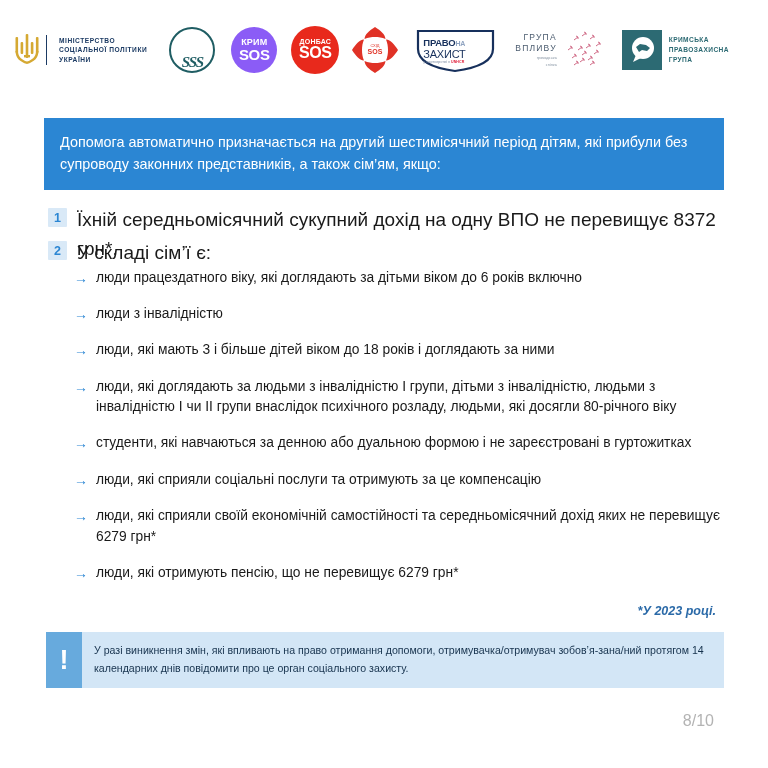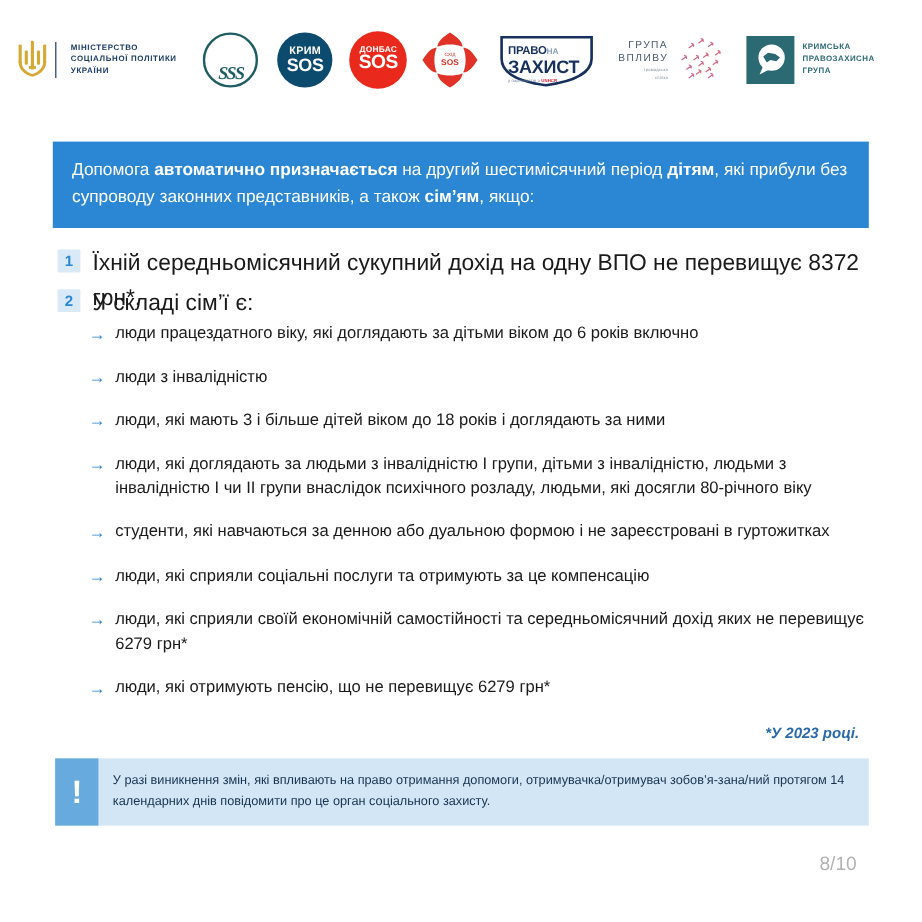--- a/index.html
+++ b/index.html
@@ -69,21 +69,21 @@
     font-size: 15px;
     color: #1f5d63;
     letter-spacing: -1.4px;
     font-style: italic;
   }
 
   
   .krym-sos { margin-right: 14px; }
   .krym-circle {
     width: 46px; height: 46px;
-    background: #0c4a6e;
+    background: #8b5cf6;
     border-radius: 50%;
     display: flex; flex-direction: column;
     align-items: center; justify-content: center;
     color: #fff;
   }
   .krym-circle .t1 { font-size: 9px; font-weight: bold; letter-spacing: 0.2px; line-height: 1;}
   .krym-circle .t2 { font-size: 15px; font-weight: bold; line-height: 1.05; letter-spacing: -0.3px;}
 
   
   .donbas-sos { margin-right: 12px; }
@@ -106,21 +106,21 @@
   .pravo { margin-right: 16px; }
   .shield-box { position: relative; width: 84px; height: 46px; }
   .shield-svg { position: absolute; left: 0; top: 0; }
   .shield-text {
     position: absolute;
     left: 8px; top: 10px;
     color: #17305c;
   }
   .shield-text .l1 { font-size: 9.5px; font-weight: bold; letter-spacing: -0.2px; }
   .shield-text .l1 .sub { color: #8fa3c0; font-size: 7px; }
-  .shield-text .l2 { font-size: 15px; font-weight: bold; letter-spacing: -0.2px; }
+  .shield-text .l2 { font-size: 11px; font-weight: normal; letter-spacing: -0.2px; }
   .shield-text .l3 { font-size: 3.6px; color: #6d7f99; letter-spacing: 0.1px; }
   .shield-text .l3 b { color: #e0213c; }
 
   
   .grupa { margin-right: 16px; gap: 3px; }
   .grupa-text { color: #4a5b6e; text-align: right; }
   .grupa-text .g1 { font-size: 8.5px; letter-spacing: 1.2px; line-height: 1.3; }
   .grupa-text .g2 { font-size: 3.4px; letter-spacing: 0.2px; line-height: 1.35; margin-top: 2px; color: #7d8c9c;}
   .grupa-dots { width: 46px; height: 40px; }
 
@@ -163,21 +163,21 @@
     position: absolute;
     left: 0; top: 18px;
     width: 680px;
     background: #2b86d3;
     color: #ffffff;
     padding: 13px 16px 14px 16px;
     box-sizing: border-box;
     font-size: 14.4px;
     line-height: 1.55;
   }
-  .banner b { font-weight: bold; }
+  .banner b { font-weight: normal; }
 
   
   .num-item {
     position: absolute;
     display: flex;
     align-items: flex-start;
     gap: 10px;
     left: 4px;
   }
   .num-badge {

